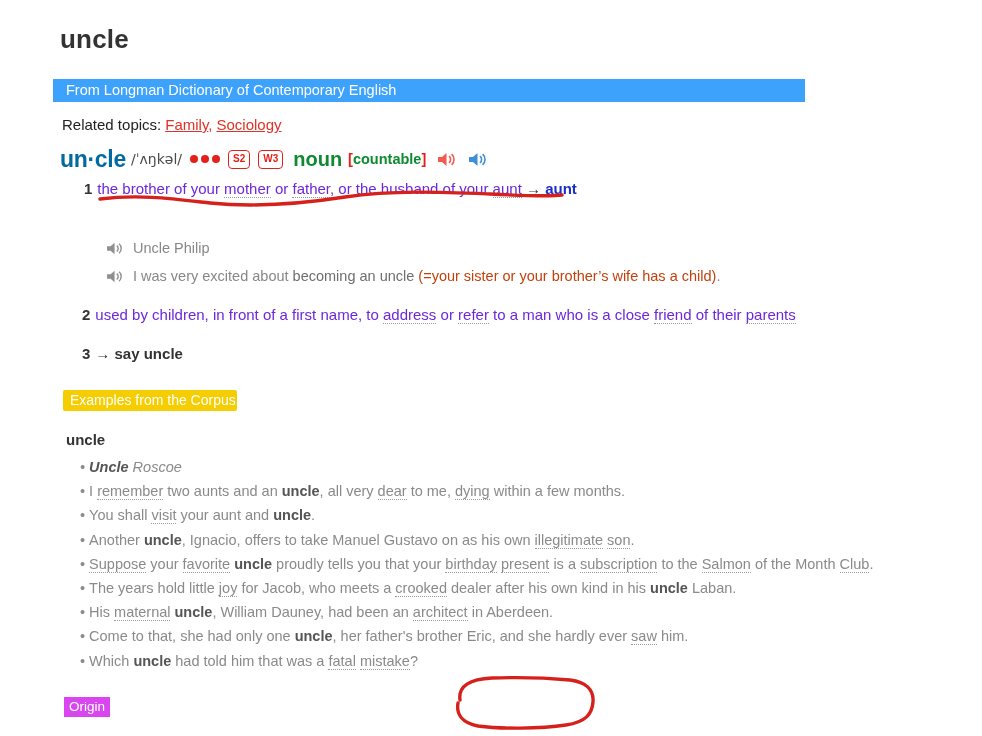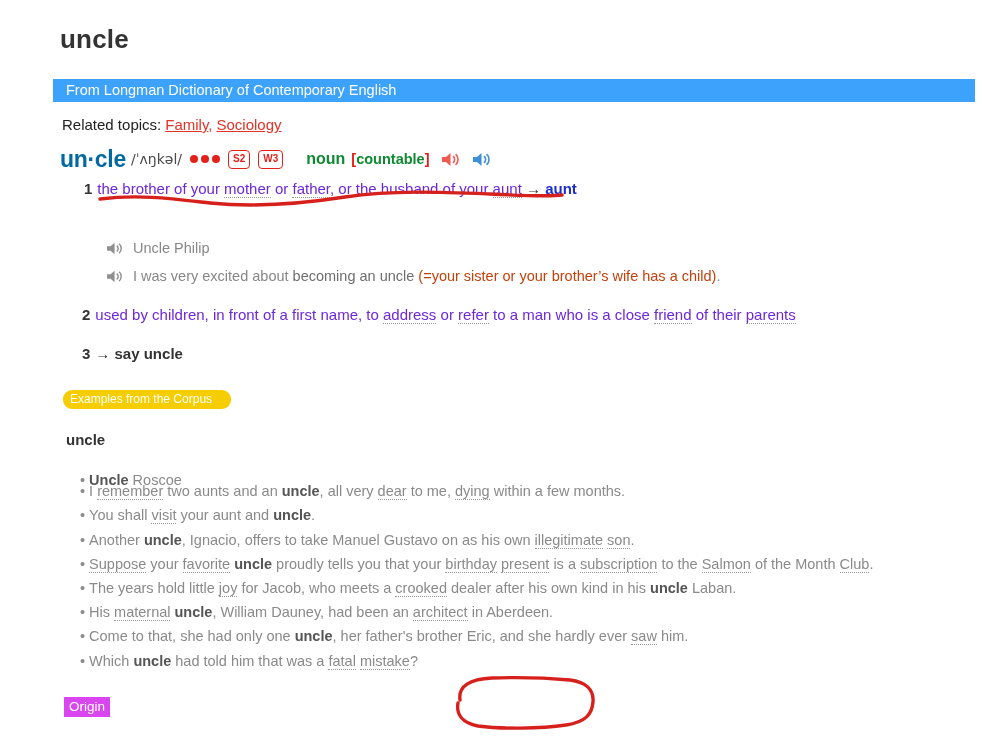--- a/index.html
+++ b/index.html
@@ -30,21 +30,21 @@
     font-weight: bold;
     color: #333333;
     letter-spacing: 0.2px;
   }
 
   
   .source-bar {
     position: absolute;
     left: 53px;
     top: 79px;
-    width: 922px;
+    width: 752px;
     height: 23px;
     background: #3da2fb;
   }
   .source-bar-text {
     position: absolute;
     left: 13px;
     top: 3px;
     font-size: 14.5px;
     color: #ffffff;
     white-space: nowrap;
@@ -107,22 +107,22 @@
     border: 1.6px solid #e4201a;
     border-radius: 4px;
     color: #e4201a;
     font-size: 10px;
     font-weight: bold;
     padding: 1px 4px 2px 4px;
     line-height: 14px;
     display: inline-block;
   }
   .pos-word {
-    margin-left: 23px;
-    font-size: 16px;
+    margin-left: 10px;
+    font-size: 20px;
     font-weight: bold;
     color: #0f8a32;
   }
   .gram-label {
     margin-left: 6px;
     font-size: 14.5px;
     font-weight: bold;
     color: #0f8a32;
   }
   .bracket { color: #e4201a; }
@@ -179,23 +179,23 @@
     color: #c2410c;
   }
 
   
   .corpus-badge {
     position: absolute;
     left: 63px;
     top: 390px;
     background: #f5cd00;
     color: #ffffff;
-    font-size: 12px;
-    padding: 2px 19px 3px 7px;
-    border-radius: 9px;
+    font-size: 14px;
+    padding: 2px 1px 3px 7px;
+    border-radius: 2px;
     white-space: nowrap;
   }
   .corpus-word {
     position: absolute;
     left: 66px;
     top: 431px;
     font-size: 15px;
     font-weight: bold;
     color: #333333;
   }
@@ -326,21 +326,21 @@
 
   <div class="sense" style="left:82px; top:345px;">
     <span class="sense-num">3</span><span class="arrow">→</span>
     <span style="font-weight:bold;color:#333333;">say uncle</span>
   </div>
 
   <div class="corpus-badge">Examples from the Corpus</div>
   <div class="corpus-word">uncle</div>
 
   <div id="corpus-list">
-      <div class="corpus-item" style="left: 80px; top: 472px;"><span class="corpus-bullet">•</span><span class="cw-bold">Uncle</span><span> Roscoe</span></div>
+      <div class="corpus-item" style="left: 80px; top: 459px; font-style: italic;"><span class="corpus-bullet">•</span><span class="cw-bold">Uncle</span><span> Roscoe</span></div>
       <div class="corpus-item" style="left: 80px; top: 483.2px;"><span class="corpus-bullet">•</span><span>I </span><span class="dotted">remember</span><span> two aunts and an </span><span class="cw-bold">uncle</span><span>, all very </span><span class="dotted">dear</span><span> to me, </span><span class="dotted">dying</span><span> within a few months.</span></div>
       <div class="corpus-item" style="left: 80px; top: 507.4px;"><span class="corpus-bullet">•</span><span>You shall </span><span class="dotted">visit</span><span> your aunt and </span><span class="cw-bold">uncle</span><span>.</span></div>
       <div class="corpus-item" style="left: 80px; top: 531.6px;"><span class="corpus-bullet">•</span><span>Another </span><span class="cw-bold">uncle</span><span>, Ignacio, offers to take Manuel Gustavo on as his own </span><span class="dotted">illegitimate</span><span> </span><span class="dotted">son</span><span>.</span></div>
       <div class="corpus-item" style="left: 80px; top: 555.8px;"><span class="corpus-bullet">•</span><span class="dotted">Suppose</span><span> your </span><span class="dotted">favorite</span><span> </span><span class="cw-bold">uncle</span><span> proudly tells you that your </span><span class="dotted">birthday</span><span> </span><span class="dotted">present</span><span> is a </span><span class="dotted">subscription</span><span> to the </span><span class="dotted">Salmon</span><span> of the Month </span><span class="dotted">Club</span><span>.</span></div>
       <div class="corpus-item" style="left: 80px; top: 580px;"><span class="corpus-bullet">•</span><span>The years hold little </span><span class="dotted">joy</span><span> for Jacob, who meets a </span><span class="dotted">crooked</span><span> dealer after his own kind in his </span><span class="cw-bold">uncle</span><span> Laban.</span></div>
       <div class="corpus-item" style="left: 80px; top: 604.2px;"><span class="corpus-bullet">•</span><span>His </span><span class="dotted">maternal</span><span> </span><span class="cw-bold">uncle</span><span>, William Dauney, had been an </span><span class="dotted">architect</span><span> in Aberdeen.</span></div>
       <div class="corpus-item" style="left: 80px; top: 628.4px;"><span class="corpus-bullet">•</span><span>Come to that, she had only one </span><span class="cw-bold">uncle</span><span>, her father's brother Eric, and she hardly ever </span><span class="dotted">saw</span><span> him.</span></div>
       <div class="corpus-item" style="left: 80px; top: 652.6px;"><span class="corpus-bullet">•</span><span>Which </span><span class="cw-bold">uncle</span><span> had told him that was a </span><span class="dotted">fatal</span><span> </span><span class="dotted">mistake</span><span>?</span></div>
     </div>
 

